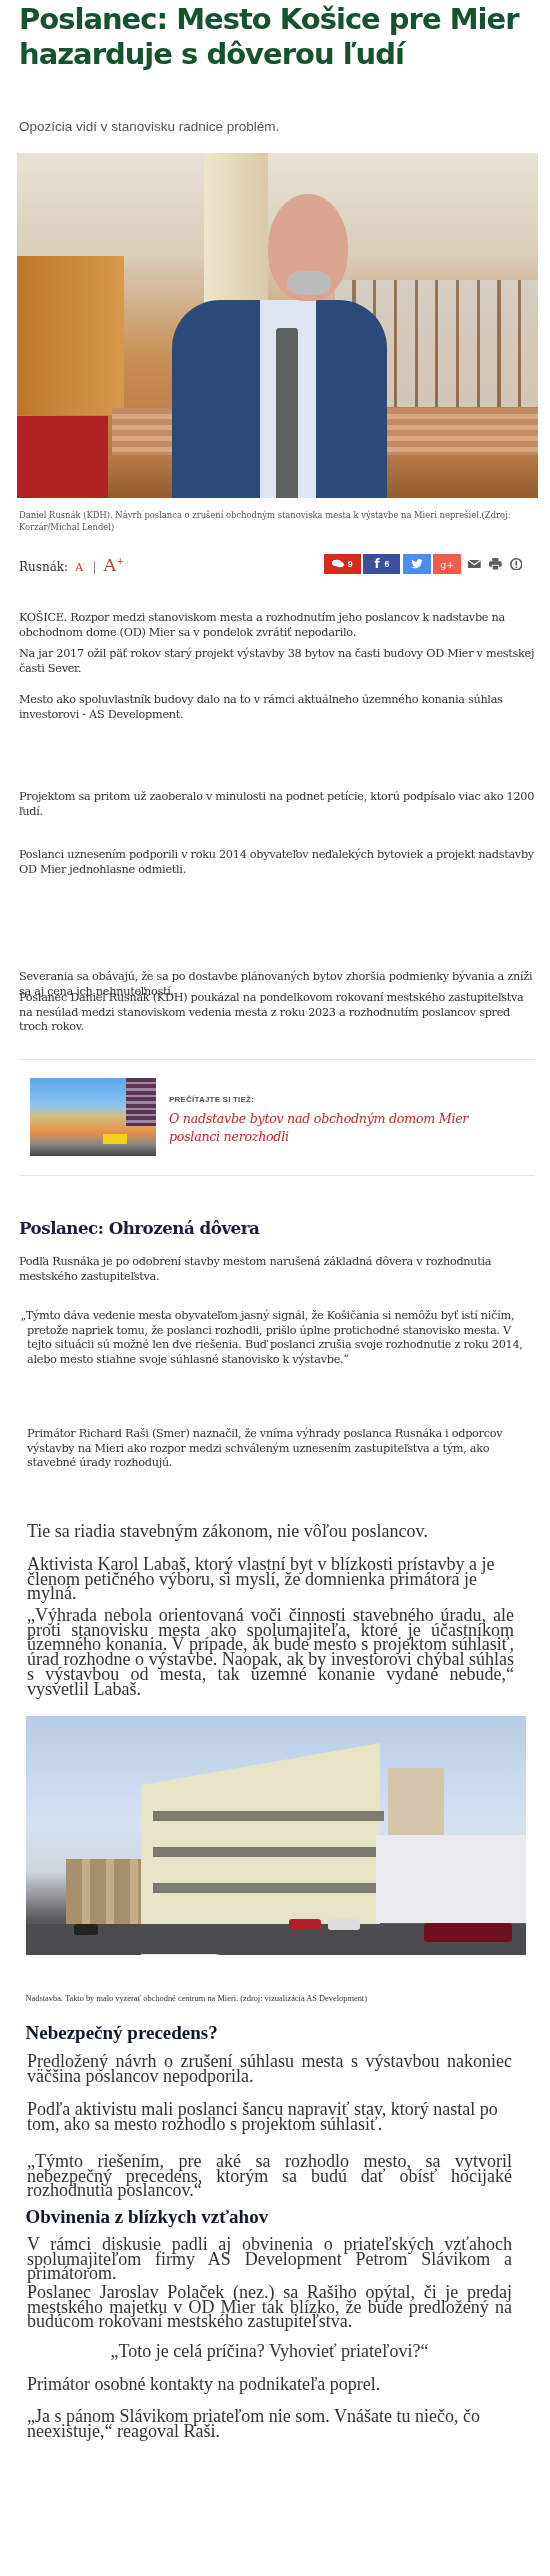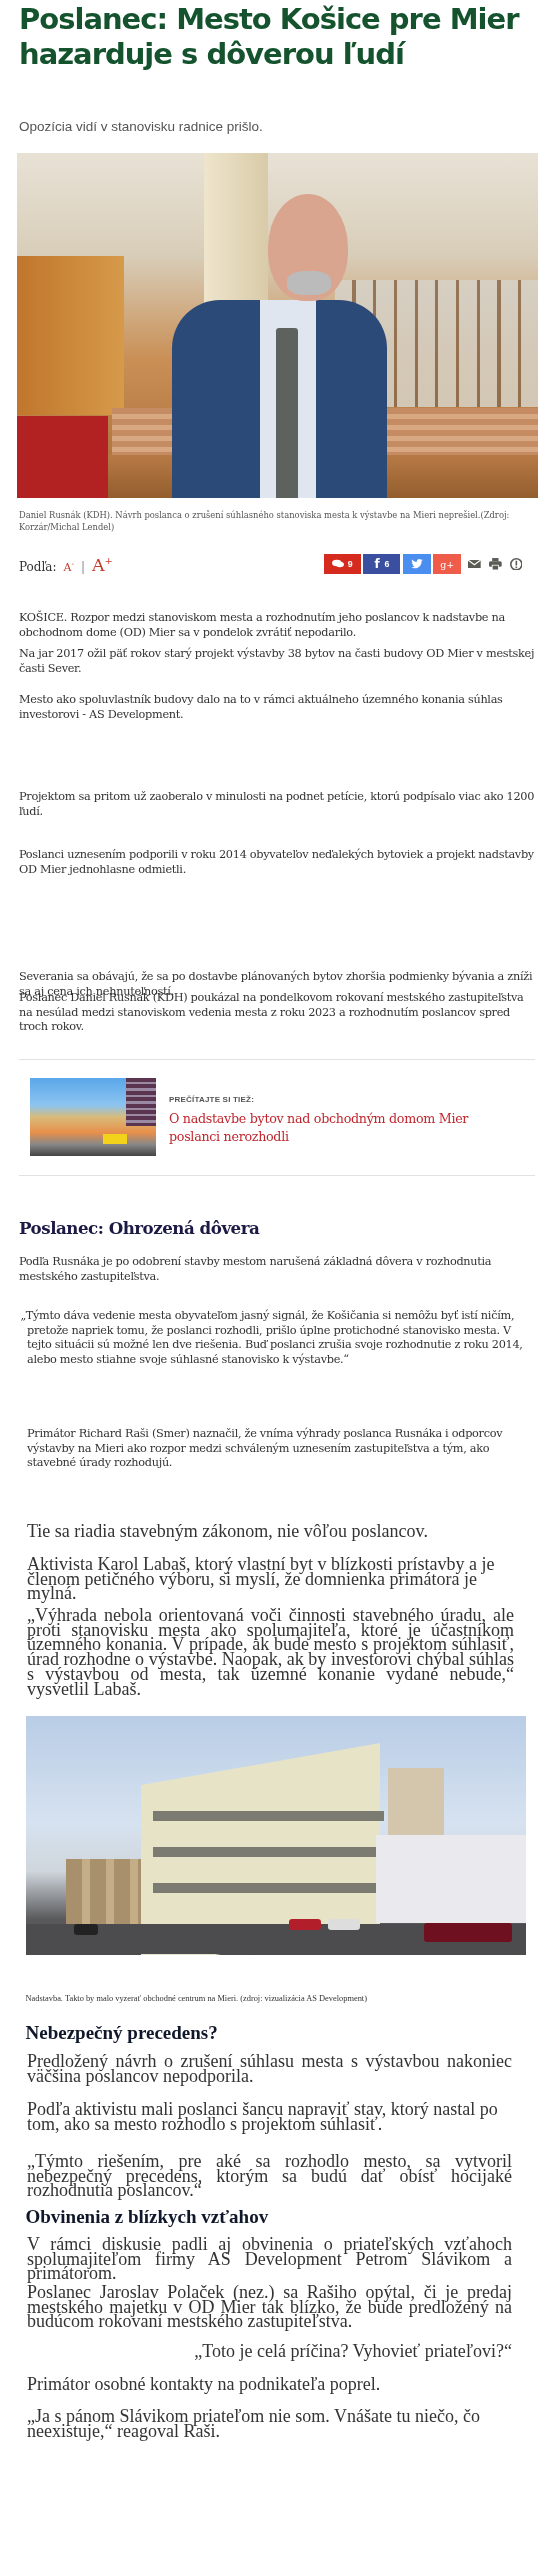--- a/index.html
+++ b/index.html
@@ -33,61 +33,61 @@
   .sbtn.fb { width: 37px; background: #3b4fa0; }
   .sbtn.tw { width: 28px; background: #4a8ff0; }
   .sbtn.gp { width: 28px; background: #ef5d4a; }
   .ico { width: 19px; height: 20px; display: flex; align-items: center; justify-content: center; color: #555; font-size: 12.7px; margin-left: 1.6px; }
   .body-p { left: 19px; width: 517px; font-family: "DejaVu Serif", serif; font-size: 11.3px; line-height: 14.7px; color: #333; letter-spacing: -0.3px; }
   .hr { left: 19px; width: 516px; height: 0.8px; background: #e2e2e2; }
   .related-img { left: 30px; top: 1078px; width: 126px; height: 78px; background: linear-gradient(180deg,#5aa7ea 0%,#8cc4f0 35%,#d8bb7a 50%,#e88f4a 70%,#888 85%,#444 100%); overflow: hidden; }
   .related-img .tower { position:absolute; right: 0; top:0; width: 30px; height: 48px; background: repeating-linear-gradient(180deg,#5b3450 0 4px,#9a8aa4 4px 6.4px); }
   .related-img .awning { position:absolute; left: 73px; top: 56px; width: 24px; height: 9.5px; background: #f2d21a; }
   .related-label { left: 169px; top: 1095px; font-family: "Liberation Sans", sans-serif; font-weight: bold; font-size: 8px; color: #555; letter-spacing: 0.2px; }
-  .related-title { left: 169px; top: 1110px; width: 334px; font-family: "DejaVu Serif", serif; font-size: 12.7px; line-height: 18.3px; color: #c0262d; letter-spacing: -0.3px; }
+  .related-title { left: 169px; top: 1110px; width: 334px; font-family: "DejaVu Serif", serif; font-size: 12.7px; line-height: 18.3px; color: #c0262d; letter-spacing: -0.3px; font-style: italic; }
   .h2 { left: 19px; font-family: "DejaVu Serif", serif; font-weight: bold; font-size: 16.7px; color: #1a1a44; letter-spacing: -0.5px; }
   .tnr { font-family: "Liberation Serif", serif; font-size: 18px; line-height: 14.7px; color: #333; text-align: justify; letter-spacing: 0; }
   .h2b { left: 25.5px; font-family: "Liberation Serif", serif; font-weight: bold; font-size: 19px; color: #0f172a; }
   .photo2 { left: 25.5px; top: 1716px; width: 500px; height: 239px; background: linear-gradient(180deg,#b9cde6 0%,#d6e2f0 45%,#cfd6dc 65%,#5a5a5c 85%,#4a4a4c 100%); overflow: hidden; }
   .photo2 .bld { position:absolute; left: 115px; top: 48px; width: 239px; height: 183px; background: #e6e3c7; transform: skewY(-10deg); }
   .photo2 .bal { position:absolute; left: 127px; width: 231px; height: 9.5px; background: #7b7b72; }
   .photo2 .tower { position:absolute; left: 362px; top: 52px; width: 56px; height: 88px; background: #d3c6ad; }
   .photo2 .low { position:absolute; left: 350px; top: 119px; width: 150px; height: 88px; background: #e9e9ee; }
   .photo2 .flats { position:absolute; left: 40px; top: 143px; width: 88px; height: 80px; background: repeating-linear-gradient(90deg,#a8906c 0 16px,#c3ae88 16px 24px); }
   .photo2 .road { position:absolute; left: 0; top: 208px; width: 500px; height: 30px; background: #4c4c4e; }
   .photo2 .car { position:absolute; height: 11px; border-radius: 3.2px; }
   .cap2 { left: 25.5px; top: 1994px; font-family: "Liberation Serif", serif; font-size: 8.4px; color: #333; }
 </style>
 </head>
 <body>
 
 <h1 class="abs title">Poslanec: Mesto Košice pre Mier hazarduje s dôverou ľudí</h1>
-<div class="abs subtitle">Opozícia vidí v stanovisku radnice prišlo.</div>
+<div class="abs subtitle">Opozícia vidí v stanovisku radnice problém.</div>
 <div class="abs meta">
   <span>20. jún 2017 o 0:00</span>
   <span class="author">MICHAL LENDEL</span>
 </div>
 
 <div class="abs photo photo1" title="Daniel Rusnák v hale">
   <div class="wall"></div>
     <div class="pillar"></div>
     <div class="glass"></div>
     <div class="steps"></div>
     <div class="floor"></div>
     <div class="chair"></div>
   <div class="jacket"></div>
     <div class="shirt"></div>
     <div class="tie"></div>
     <div class="head"></div>
     <div class="beard"></div>
 </div>
-<div class="abs caption" style="top:509px;">Daniel Rusnák (KDH). Návrh poslanca o zrušení súhlasného stanoviska mesta k výstavbe na Mieri neprešiel.(Zdroj: Korzár/Michal Lendel)</div>
+<div class="abs caption" style="top:509px;">Daniel Rusnák (KDH). Návrh poslanca o zrušení obchodným stanoviska mesta k výstavbe na Mieri neprešiel.(Zdroj: Korzár/Michal Lendel)</div>
 
 <div class="abs pismo">
-  <span>Podľa:</span>
+  <span>Rusnák:</span>
   <span class="aminus"><span>A</span><sup style="font-size:7.2px">-</sup></span>
   <span class="sep">|</span>
   <span class="aplus"><span>A</span><sup style="font-size:9.5px">+</sup></span>
 </div>
 
 <div class="abs share">
   <div class="sbtn comments">
     <svg width="12" height="9.5" viewBox="0 0 15 12">
         <ellipse cx="6" cy="5" rx="6" ry="4" fill="#fff"></ellipse>
         <ellipse cx="10" cy="7" rx="5" ry="3.5" fill="#fff"></ellipse>
@@ -170,16 +170,16 @@
 <div class="abs cap2">Nadstavba. Takto by malo vyzerať obchodné centrum na Mieri. (zdroj: vizualizácia AS Development)</div>
 
 <h2 class="abs h2b" style="top:2022px;">Nebezpečný precedens?</h2>
 <p class="abs tnr" style="top:2054px; left:27px; width:485px;">Predložený návrh o zrušení súhlasu mesta s výstavbou nakoniec väčšina poslancov nepodporila.</p>
 <p class="abs tnr" style="top:2102px; left:27px; width:485px; text-align:left;">Podľa aktivistu mali poslanci šancu napraviť stav, ktorý nastal po tom, ako sa mesto rozhodlo s projektom súhlasiť.</p>
 <p class="abs tnr" style="top:2154px; left:27px; width:485px;">„Týmto riešením, pre aké sa rozhodlo mesto, sa vytvoril nebezpečný precedens, ktorým sa budú dať obísť hocijaké rozhodnutia poslancov.“</p>
 
 <h2 class="abs h2b" style="top:2206px;">Obvinenia z blízkych  vzťahov</h2>
 <p class="abs tnr" style="top:2237px; left:27px; width:485px; word-spacing:4.8px;">V rámci diskusie padli aj obvinenia o priateľských  vzťahoch spolumajiteľom firmy AS Development Petrom Slávikom a primátorom.</p>
 <p class="abs tnr" style="top:2285px; left:27px; width:485px;">Poslanec Jaroslav Polaček (nez.) sa Rašiho opýtal, či je predaj mestského majetku v OD Mier tak blízko, že bude predložený na budúcom rokovaní mestského zastupiteľstva.</p>
-<p class="abs tnr" style="top:2344px; left:27px; width:485px; text-align:right;">„Toto je celá príčina? Vyhovieť priateľovi?“</p>
+<p class="abs tnr" style="top:2344px; left:27px; width:485px; text-align:center;">„Toto je celá príčina? Vyhovieť priateľovi?“</p>
 <p class="abs tnr" style="top:2377px; left:27px; width:485px; text-align:left;">Primátor osobné kontakty na podnikateľa poprel.</p>
 <p class="abs tnr" style="top:2409px; left:27px; width:485px; text-align:left;">„Ja s pánom Slávikom priateľom nie som. Vnášate tu niečo, čo neexistuje,“ reagoval Raši.</p>
 
 
 </body></html>

